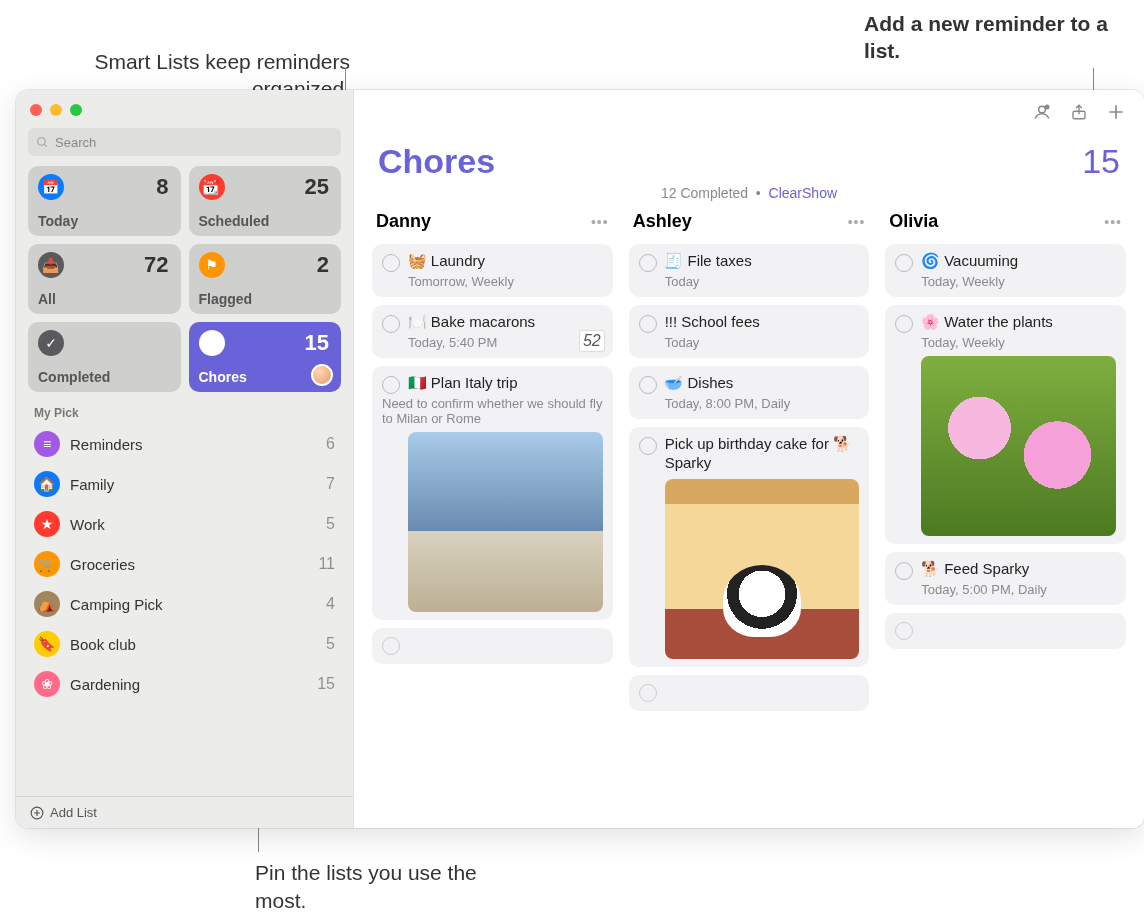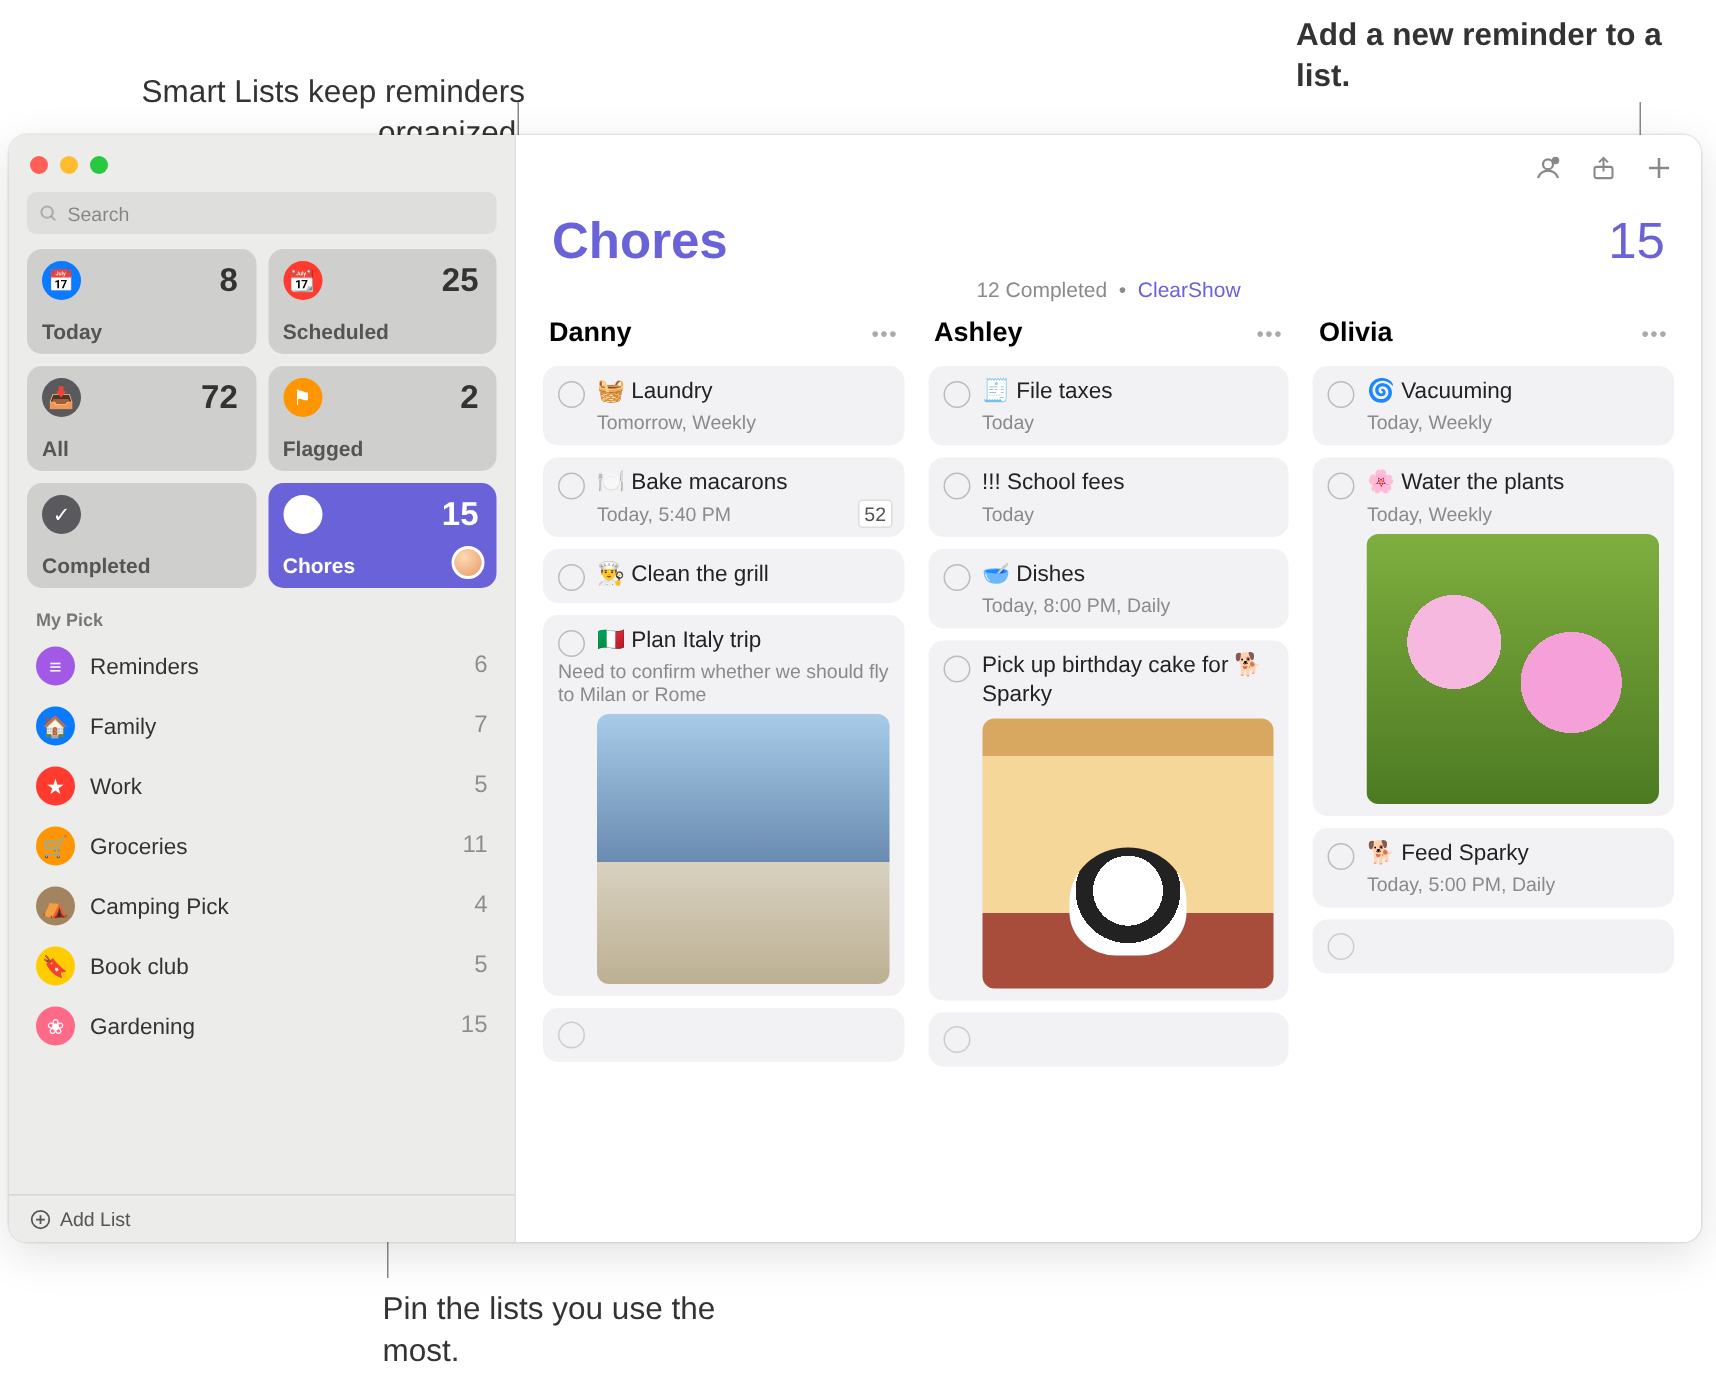--- a/index.html
+++ b/index.html
@@ -20,21 +20,21 @@
 .callout.tr { top: 10px; right: 30px; width: 250px; font-weight: bold; }
 .callout.bc { bottom: 10px; left: 255px; text-align: left; width: 230px; }
 .callout-line { position: absolute; background: #888; }
 .line-tl { top: 68px; left: 345px; width: 1px; height: 196px; }
 .line-tr { top: 68px; right: 50px; width: 1px; height: 35px; }
 .line-bc { bottom: 72px; left: 258px; width: 1px; height: 390px; }
 
 .app-window {
   position: absolute;
   top: 90px;
-  left: 6px;
+  left: 16px;
   width: 1128px;
   height: 738px;
   border-radius: 12px;
   box-shadow: 0 0 0 1px rgba(0,0,0,0.08), 0 8px 30px rgba(0,0,0,0.12);
   overflow: hidden;
   display: flex;
   background: #fff;
 }
 .sidebar {
   width: 338px;
@@ -157,21 +157,21 @@
 .card .note { font-size: 13px; color: #8a8a8e; margin-top: 2px; }
 .card .img {
   margin: 6px 0 0 26px; height: 180px; border-radius: 8px;
   background: linear-gradient(#a7cbe8,#6a8bb0 55%, #d9d2c0 55%, #bcaf93);
 }
 .card .img.dog { background: linear-gradient(#d9a860 0 14%, #f6d79a 14% 72%, #a84c3c 72%); position:relative;}
 .card .img.dog::after{content:"";position:absolute;left:30%;top:48%;width:40%;height:40%;background:radial-gradient(circle at 50% 40%,#fff 0 40%,#222 40% 60%,#fff 60%);border-radius:50% 50% 40% 40%;}
 .card .img.flowers { background: radial-gradient(circle at 30% 40%, #f7b8e0 0 18%, transparent 18%), radial-gradient(circle at 70% 55%, #f5a0d8 0 20%, transparent 20%), linear-gradient(#7fae3f,#4c7a22); }
 .card-empty { background: #f2f2f4; border-radius: 10px; height: 36px; display:flex; align-items:center; padding:0 10px;}
 .card-empty .circle { width: 18px; height: 18px; border: 1.5px solid #ccc; border-radius: 50%; cursor:pointer;}
-.tiny-date{position:absolute;bottom:6px;right:8px;background:#fff;border:1px solid #ddd;border-radius:3px;font-size:13px;padding:1px 3px;color:#555;}
+.tiny-date{position:absolute;bottom:6px;right:8px;background:#fff;border:1px solid #ddd;border-radius:3px;font-size:16px;padding:1px 3px;color:#555;font-style:italic;}
 </style>
 </head>
 <body>
 
 <div class="callout tl">Smart Lists keep reminders organized.</div>
 <div class="callout tr">Add a new reminder to a list.</div>
 <div class="callout bc">Pin the lists you use the most.</div>
 <div class="callout-line line-tl"></div>
 <div class="callout-line line-tr"></div>
 <div class="callout-line line-bc"></div>
@@ -322,26 +322,20 @@
             <div class="row1">
       <div class="circle"></div>
       <div class="title">🍽️ Bake macarons</div>
             </div>
             <div class="meta">Today, 5:40 PM</div>
             <div class="tiny-date">52</div>
           </div>
           <div class="card">
             <div class="row1">
       <div class="circle"></div>
-      <div class="title">👨‍🍳 Clean the grill</div>
-            </div>
-          </div>
-          <div class="card">
-            <div class="row1">
-      <div class="circle"></div>
       <div class="title">🇮🇹 Plan Italy trip</div>
             </div>
             <div class="note">Need to confirm whether we should fly to Milan or Rome</div>
             <div class="img "></div>
           </div>
           <div class="card-empty">
             <div class="circle"></div>
           </div>
         </div>
         <div class="col">

